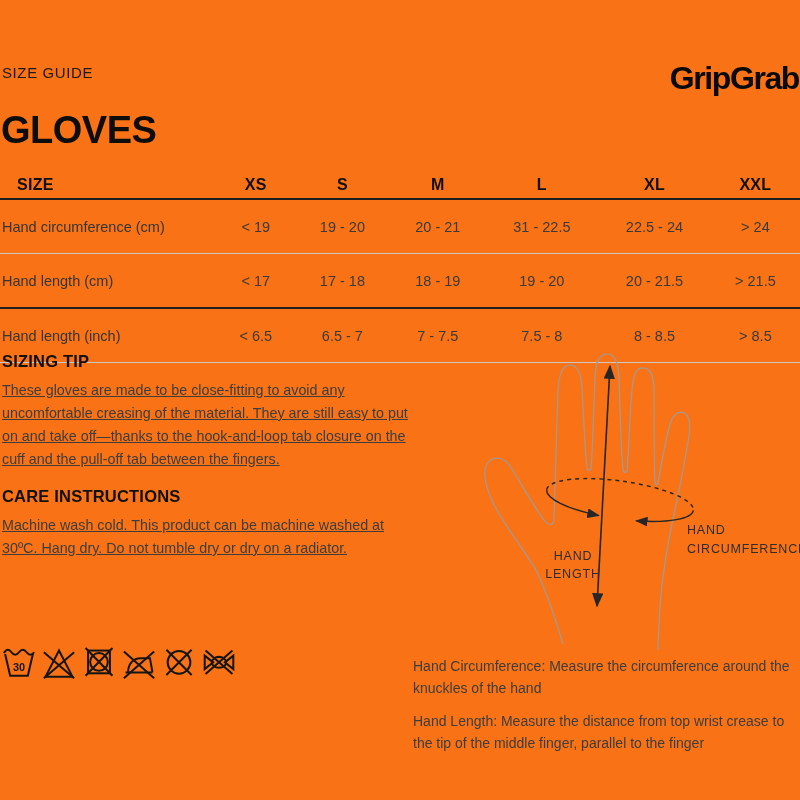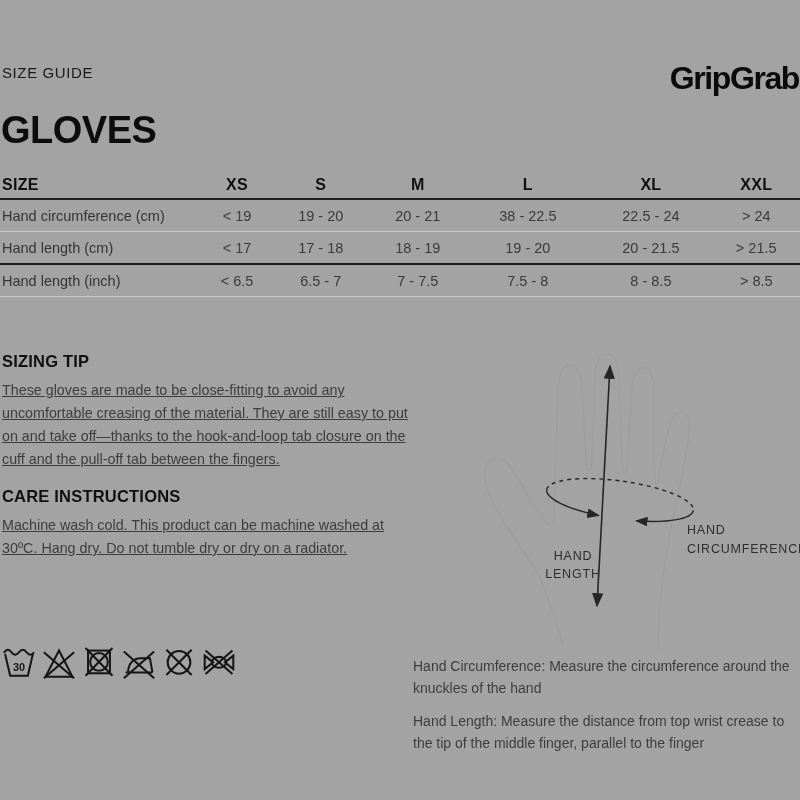--- a/index.html
+++ b/index.html
@@ -1,31 +1,31 @@
 <!DOCTYPE html>
 <html><head>
 <meta charset="utf-8">
 <style>
   html,body{margin:0;padding:0;width:800px;height:800px;background:#ffffff;overflow:hidden;
     font-family:"Liberation Sans","DejaVu Sans",sans-serif;-webkit-font-smoothing:antialiased;}
-  .page{position:relative;width:800px;height:800px;background:#a3a3a3;}
+  .page{position:relative;width:800px;height:800px;background:#f97316;}
 
   .size-guide-label{position:absolute;left:2px;top:64px;font-size:15px;letter-spacing:.6px;
     color:#1b1b1b;font-weight:400;}
   .brand-logo{position:absolute;right:1px;top:60px;font-size:32px;font-weight:700;
     letter-spacing:-1.4px;color:#0a0a0a;}
   .page-title{position:absolute;left:1px;top:109px;font-size:38px;font-weight:700;
     letter-spacing:-.5px;color:#0d0d0d;margin:0;}
 
   table.size-table{position:absolute;left:0;top:172px;width:800px;border-collapse:collapse;}
   table.size-table th{font-size:16px;font-weight:700;color:#101010;text-align:center;
     height:26px;padding:0;border-bottom:2px solid #1f1f1f;letter-spacing:.3px;}
-  table.size-table th.col-label{text-align:left;width:200px;padding-left:2px;}
+  table.size-table th.col-label{text-align:left;width:200px;padding-left:17px;}
   table.size-table td{font-size:14.5px;color:#3a3a3a;text-align:center;height:31px;
-    padding:0;border-bottom:1px solid #c9c9c9;}
+    padding:11px;border-bottom:1px solid #c9c9c9;}
   table.size-table td.col-label{text-align:left;padding-left:2px;color:#353535;}
   table.size-table tr.group-end td{border-bottom:2px solid #1f1f1f;}
 
   .section-heading{position:absolute;left:2px;font-size:16.5px;font-weight:700;
     color:#101010;letter-spacing:.2px;}
   .body-text{position:absolute;left:2px;width:414px;font-size:14.3px;line-height:23px;
     color:#3d3d3d;text-decoration:underline;}
   .sizing-heading{top:352px;}
   .sizing-body{top:379px;}
   .care-heading{top:487px;}
@@ -64,21 +64,21 @@
           <th>XL</th>
           <th>XXL</th>
         </tr>
       </thead>
     <tbody>
         <tr>
           <td class="col-label">Hand circumference (cm)</td>
           <td>&lt; 19</td>
           <td>19 - 20</td>
           <td>20 - 21</td>
-          <td>38 - 22.5</td>
+          <td>31 - 22.5</td>
           <td>22.5 - 24</td>
           <td>&gt; 24</td>
         </tr>
         <tr class="group-end">
           <td class="col-label">Hand length (cm)</td>
           <td>&lt; 17</td>
           <td>17 - 18</td>
           <td>18 - 19</td>
           <td>19 - 20</td>
           <td>20 - 21.5</td>

